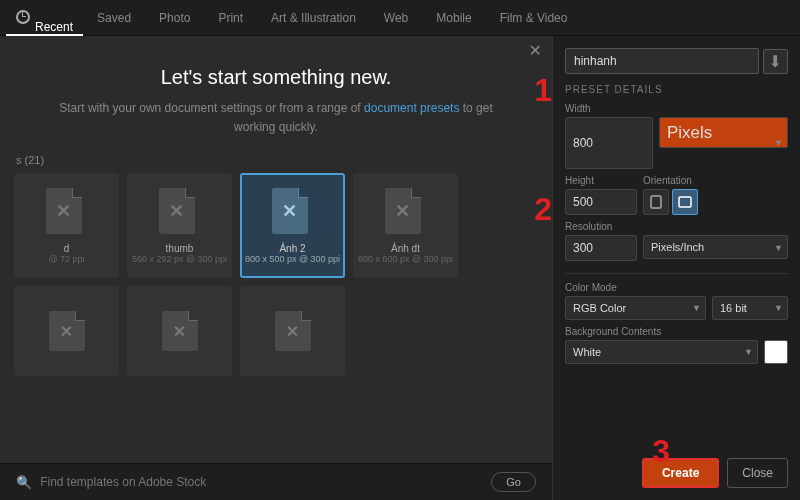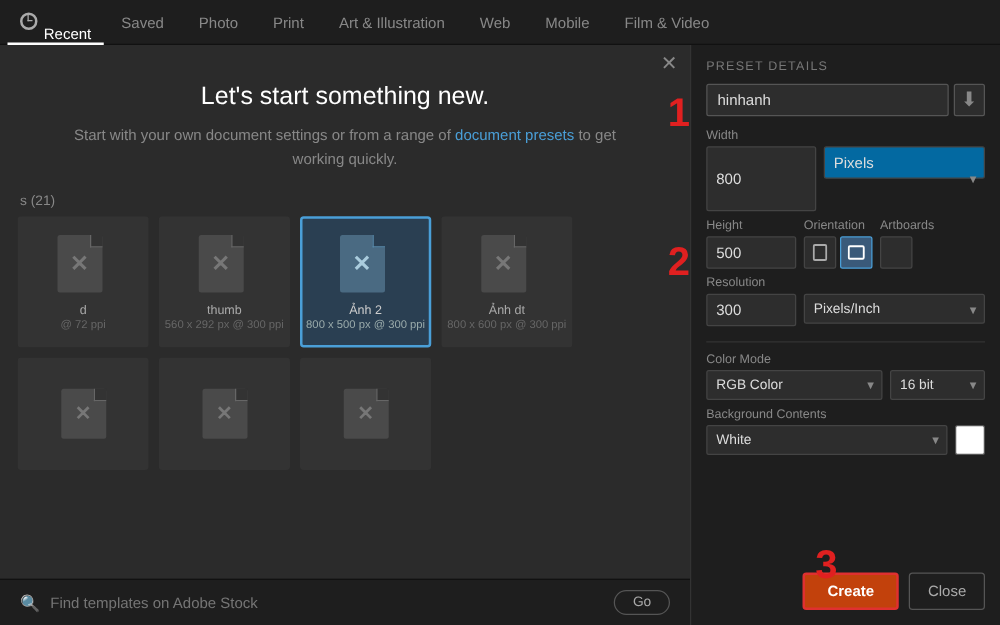--- a/index.html
+++ b/index.html
@@ -134,33 +134,33 @@
   <div style="position:absolute;top:5px;right:258px;color:#888;font-size:16px;cursor:pointer;z-index:5;">✕</div>
 
   <div style="position:absolute;top:36px;right:248px;color:#e02020;font-size:32px;font-weight:bold;font-family:Arial,sans-serif;pointer-events:none;z-index:10;">1</div>
 
   <div style="position:absolute;top:155px;right:248px;color:#e02020;font-size:32px;font-weight:bold;font-family:Arial,sans-serif;pointer-events:none;z-index:10;">2</div>
 
   <div style="position:absolute;bottom:30px;right:130px;color:#e02020;font-size:32px;font-weight:bold;font-family:Arial,sans-serif;pointer-events:none;z-index:10;">3</div>
 
   <div style="width:248px;background:#1e1e1e;border-left:1px solid #333;display:flex;flex-direction:column;padding:12px;flex-shrink:0;overflow-y:auto;">
 
-    <div style="color:#777;font-size:10px;letter-spacing:1px;text-transform:uppercase;margin-bottom:8px;">PRESET DETAILS</div>
-
     <div style="display:flex;align-items:center;margin-bottom:10px;gap:4px;">
       <input type="text" style="flex: 1 1 0%; background: rgb(45, 45, 45); border: 1px solid rgb(85, 85, 85); color: rgb(221, 221, 221); padding: 5px 8px; font-size: 12px; outline: none; border-radius: 2px;" value="hinhanh">
       <span style="color:#888;font-size:16px;cursor:pointer;padding:2px 5px;background:#2d2d2d;border:1px solid #555;border-radius:2px;">⬇</span>
     </div>
 
+    <div style="color:#777;font-size:10px;letter-spacing:1px;text-transform:uppercase;margin-bottom:8px;">PRESET DETAILS</div>
+
     <div style="margin-bottom:6px;">
       <div style="color:#888;font-size:10px;margin-bottom:3px;">Width</div>
       <div style="display:flex;gap:6px;">
         <input type="text" style="width: 88px; background: rgb(45, 45, 45); border: 1px solid rgb(68, 68, 68); color: rgb(221, 221, 221); padding: 18px 7px; font-size: 12px; outline: none; border-radius: 2px;" value="800">
         <div style="position:relative;flex:1;">
-          <select style="width:100%;background:#0369a1;border:1px solid #444;color:#ddd;padding:5px 20px 5px 7px;font-size:12px;outline:none;border-radius:2px;cursor:pointer;appearance:none;-webkit-appearance:none;">
+          <select style="width:100%;background:#c2410c;border:1px solid #444;color:#ddd;padding:5px 20px 5px 7px;font-size:17px;outline:none;border-radius:2px;cursor:pointer;appearance:none;-webkit-appearance:none;">
             <option>Pixels</option><option>Inches</option><option>Centimeters</option>
           </select>
           <span style="position:absolute;right:5px;top:50%;transform:translateY(-50%);color:#888;font-size:9px;pointer-events:none;">▼</span>
         </div>
       </div>
     </div>
 
     <div style="display:flex;gap:6px;margin-bottom:6px;align-items:flex-end;">
       <div>
         <div style="color:#888;font-size:10px;margin-bottom:3px;">Height</div>
@@ -174,24 +174,20 @@
                 <rect x="1" y="1" width="10" height="12" rx="1" stroke="#aaa" stroke-width="1.5"></rect>
               </svg>
           </button>
           <button style="background:#3a5a7a;border:1px solid #4a9fd8;color:#fff;width:26px;height:26px;display:flex;align-items:center;justify-content:center;cursor:pointer;border-radius:2px;" title="Landscape">
             <svg width="14" height="12" viewBox="0 0 14 12" fill="none" xmlns="http://www.w3.org/2000/svg">
                 <rect x="1" y="1" width="12" height="10" rx="1" stroke="#fff" stroke-width="1.5"></rect>
               </svg>
           </button>
         </div>
       </div>
-      <div>
-        <div style="color:#888;font-size:10px;margin-bottom:3px;">Artboards</div>
-        <div style="width:26px;height:26px;background:#2d2d2d;border:1px solid #444;cursor:pointer;display:flex;align-items:center;justify-content:center;border-radius:2px;"></div>
-      </div>
     </div>
 
     <div style="margin-bottom:8px;">
       <div style="color:#888;font-size:10px;margin-bottom:3px;">Resolution</div>
       <div style="display:flex;gap:6px;">
         <input type="text" style="width: 72px; background: rgb(45, 45, 45); border: 1px solid rgb(68, 68, 68); color: rgb(221, 221, 221); padding: 5px 7px; font-size: 12px; outline: none; border-radius: 2px;" value="300">
         <div style="position:relative;flex:1;">
           <select style="width:100%;background:#2d2d2d;border:1px solid #444;color:#ddd;padding:5px 20px 5px 7px;font-size:11px;outline:none;border-radius:2px;cursor:pointer;appearance:none;-webkit-appearance:none;">
             <option>Pixels/Inch</option><option>Pixels/Centimeter</option>
           </select>

